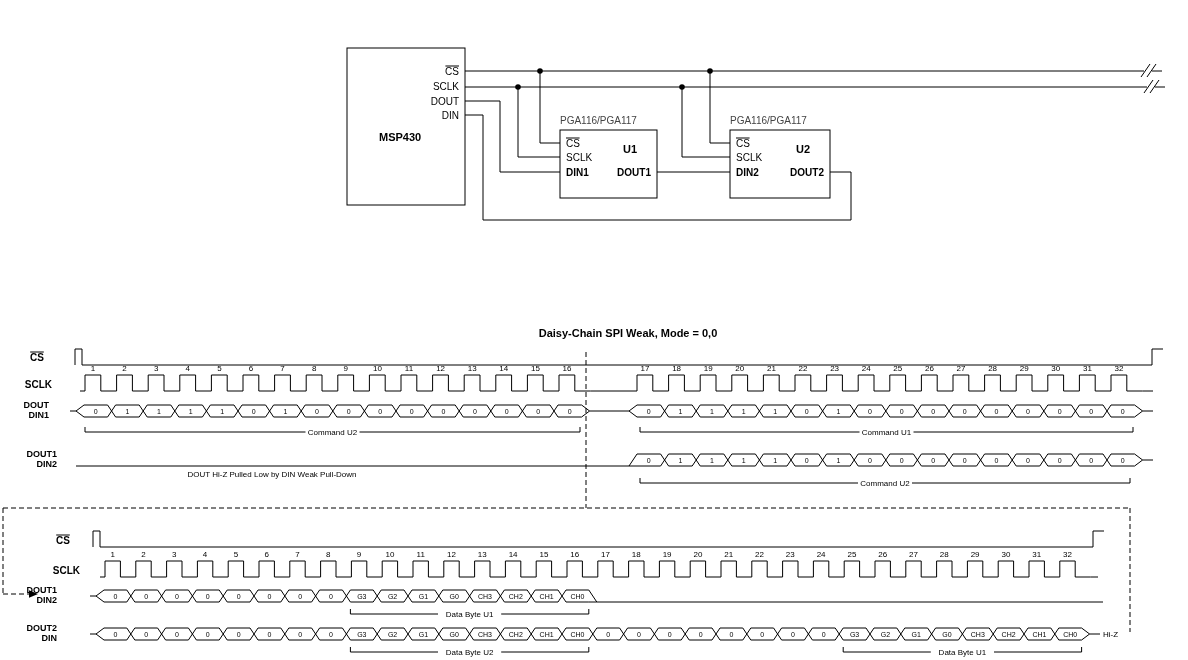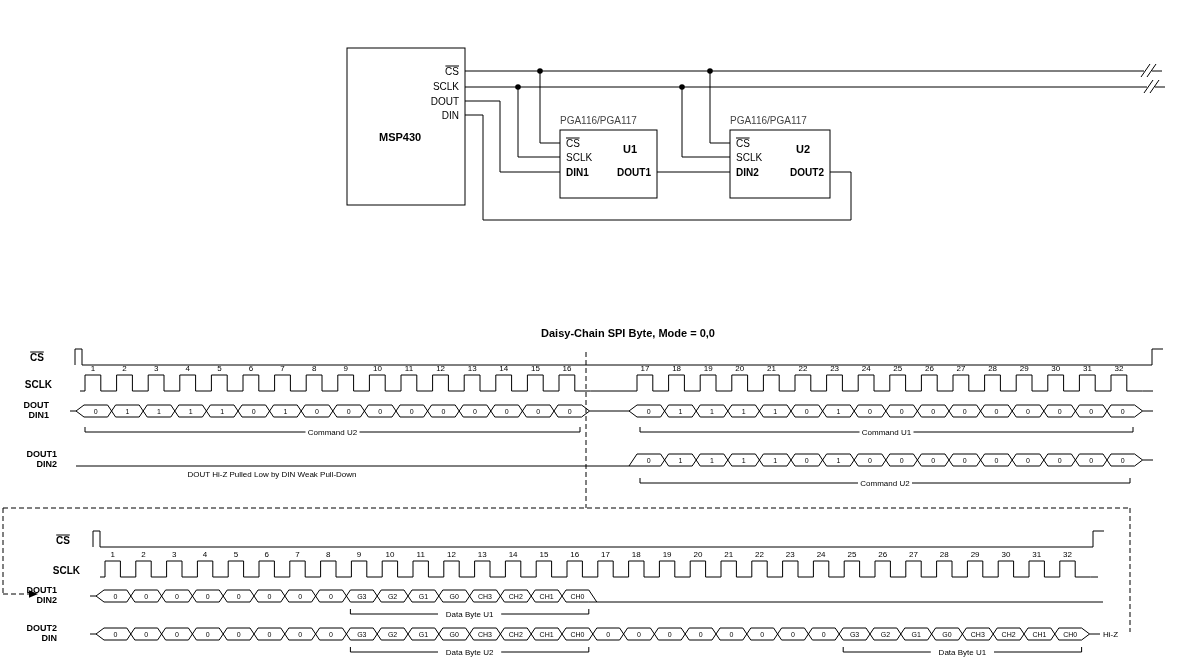--- a/index.html
+++ b/index.html
@@ -8,21 +8,21 @@
   #figure-root{position:absolute;inset:0;}
   #diagram-svg{position:absolute;left:0;top:0;}
   svg text{font-family:"Liberation Sans","DejaVu Sans",sans-serif;}
   .timing-title{position:absolute;left:628px;top:327px;transform:translateX(-50%);
       font-size:11px;font-weight:bold;white-space:nowrap;color:#000;}
 </style>
 </head>
 <body>
 
 <div id="figure-root">
-  <div class="timing-title">Daisy-Chain SPI Byte, Mode = 0,0</div>
+  <div class="timing-title">Daisy-Chain SPI Weak, Mode = 0,0</div>
 <svg id="diagram-svg" width="1188" height="660" viewBox="0 0 1188 660">
       <g>
         <rect x="347" y="48" width="118" height="157" fill="none" stroke="#000"></rect>
         <text x="379" y="141" font-size="11" text-anchor="start" fill="#000" font-weight="bold">MSP430</text>
         <text x="459" y="75" font-size="10" text-anchor="end" fill="#000">CS</text>
         <line x1="445.4" y1="66" x2="459" y2="66" stroke="#000" stroke-width="1"></line>
         <text x="459" y="90" font-size="10" text-anchor="end" fill="#000">SCLK</text>
         <text x="459" y="105" font-size="10" text-anchor="end" fill="#000">DOUT</text>
         <text x="459" y="119" font-size="10" text-anchor="end" fill="#000">DIN</text>
         <line x1="465" y1="71" x2="1144" y2="71" stroke="#000" stroke-width="1"></line>

